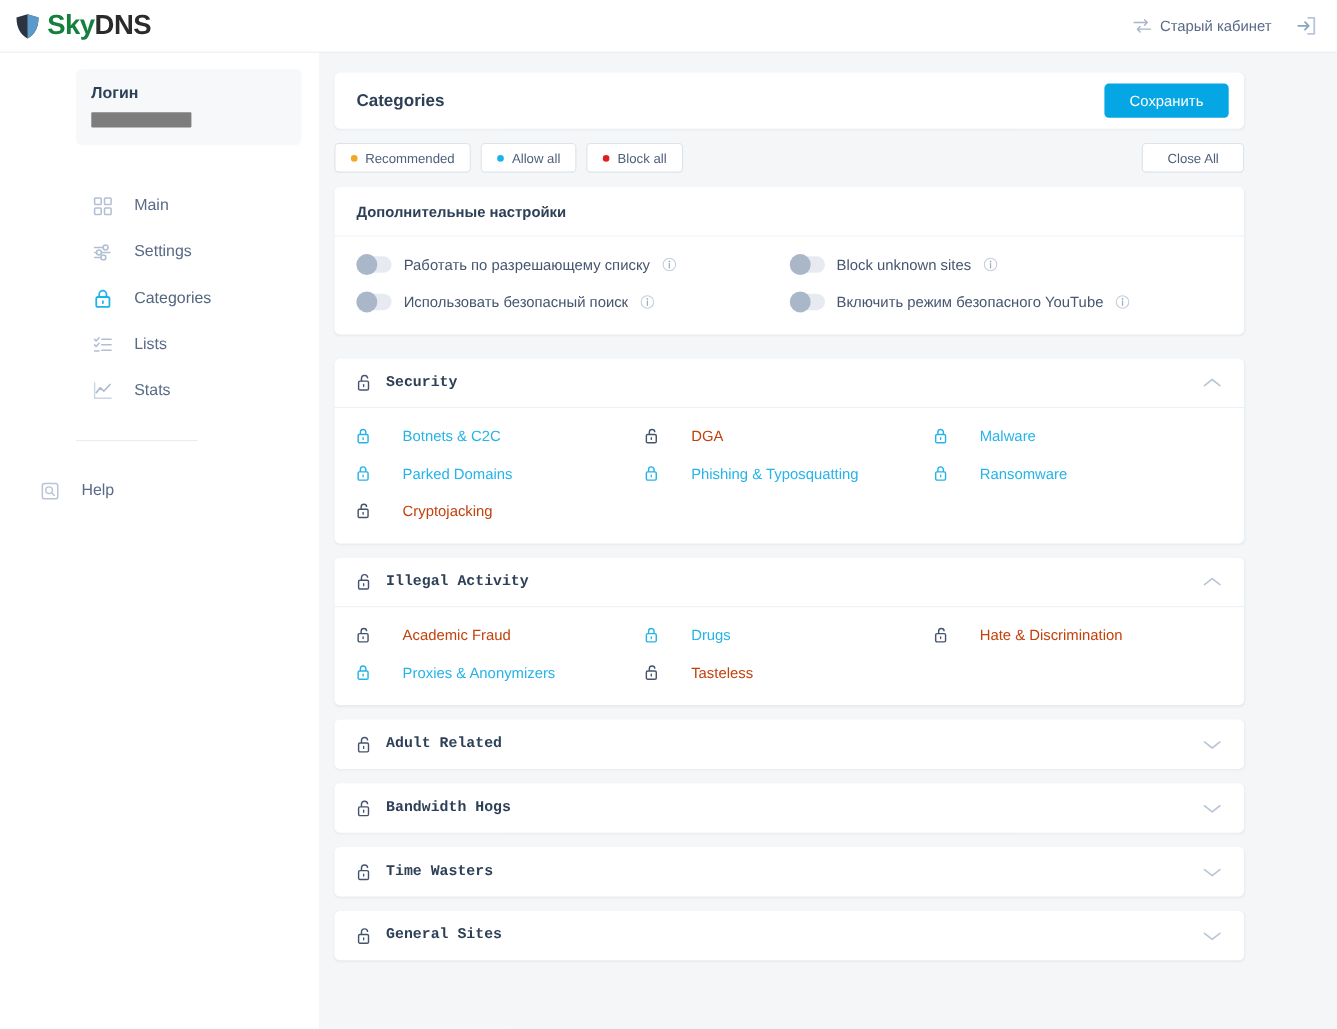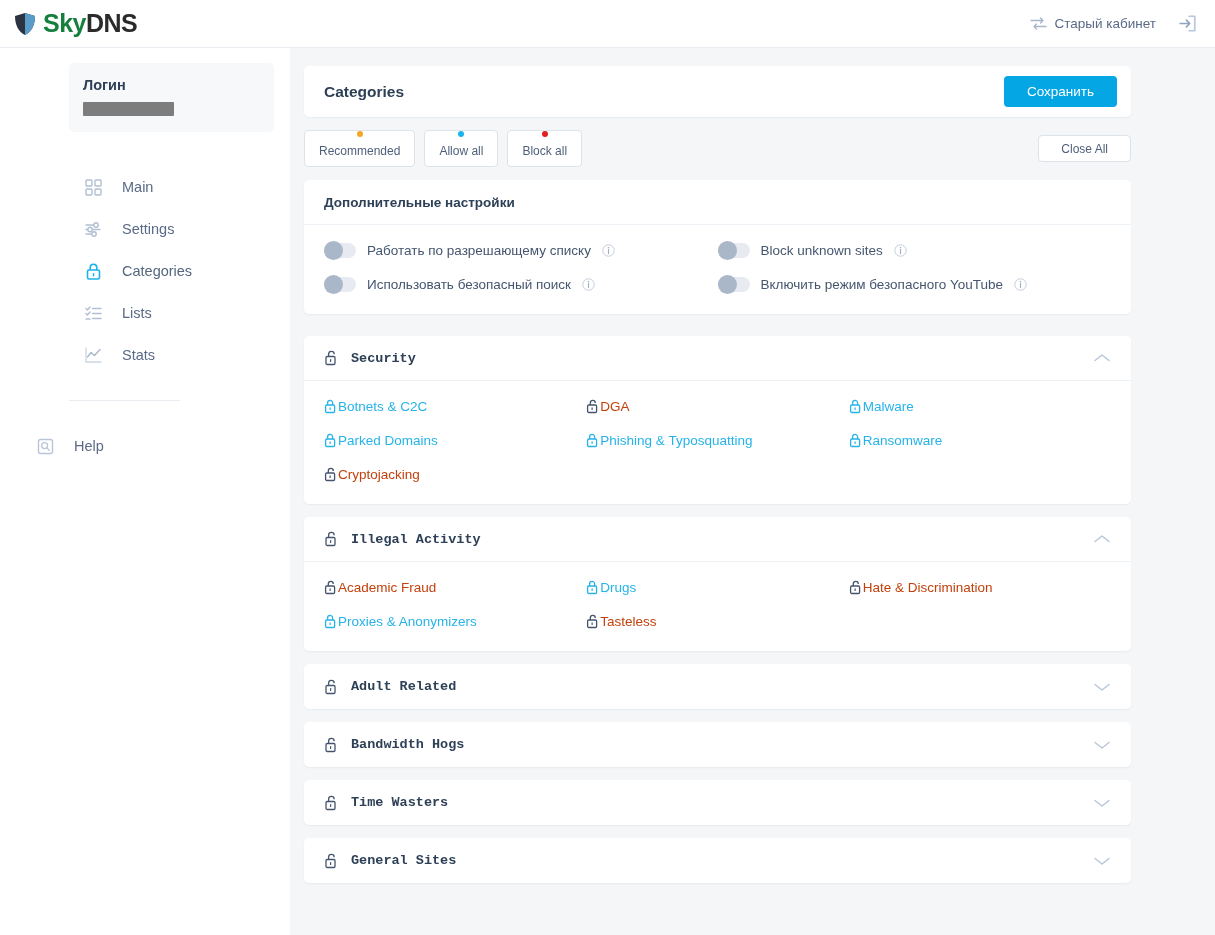--- a/index.html
+++ b/index.html
@@ -65,25 +65,24 @@
     margin-left: auto; background: #04a6e4; color: #ffffff;
     border: none; border-radius: 4px;
     height: 31px; padding: 0 23px; font-size: 13.5px;
     font-family: inherit; cursor: pointer;
   }
 
   
   .modes-row { display: flex; align-items: center; margin-bottom: 13px; }
   .mode-btn {
     background: #ffffff; border: 1px solid #dde3ea; border-radius: 4px;
-    height: 37px; padding: 0 14px; margin-right: 9px;
+    height: 27px; padding: 0 14px; margin-right: 9px;
     display: flex; align-items: center; gap: 7px;
     font-size: 12px; color: #4e5f7a; cursor: pointer;
     font-family: inherit;
-    flex-direction: column;
   }
   .dot { width: 6px; height: 6px; border-radius: 50%; flex: 0 0 6px; }
   .close-all {
     margin-left: auto; background: #ffffff; border: 1px solid #dde3ea;
     border-radius: 4px; height: 27px; padding: 0 22px;
     font-size: 12px; color: #4e5f7a; cursor: pointer; font-family: inherit;
   }
 
   
   .extra-card { margin-bottom: 22px; }
@@ -113,21 +112,21 @@
     height: 45px; display: flex; align-items: center;
     padding: 0 18px 0 20px; cursor: pointer; font-family: Liberation Mono, monospace;
   }
   .cat-head.open { border-bottom: 1px solid #eef1f5; }
   .cat-lock { width: 14px; height: 16px; flex: 0 0 14px; display: block; margin-right: 13px; }
   .cat-title { font-size: 13.5px; font-weight: bold; color: #2e4057; }
   .chev { margin-left: auto; width: 22px; height: 12px; display: block; }
 
   .cat-body { padding: 18px 20px 22px 20px; }
   .cat-grid { display: grid; grid-template-columns: 1fr 1fr 1fr; row-gap: 19px; }
-  .cat-item { display: flex; align-items: center; gap: 1px; cursor: pointer; font-size: 13.5px; }
+  .cat-item { display: flex; align-items: center; gap: 29px; cursor: pointer; font-size: 13.5px; }
   .cat-item.blocked { color: #26b3e8; }
   .cat-item.allowed { color: #c2410c; }
   .item-lock { width: 13px; height: 15px; flex: 0 0 13px; display: block; }
 </style>
 </head>
 <body>
 
 <div class="header">
   <div class="logo-wrap">
     <svg class="logo-shield" viewBox="0 0 22 24">

